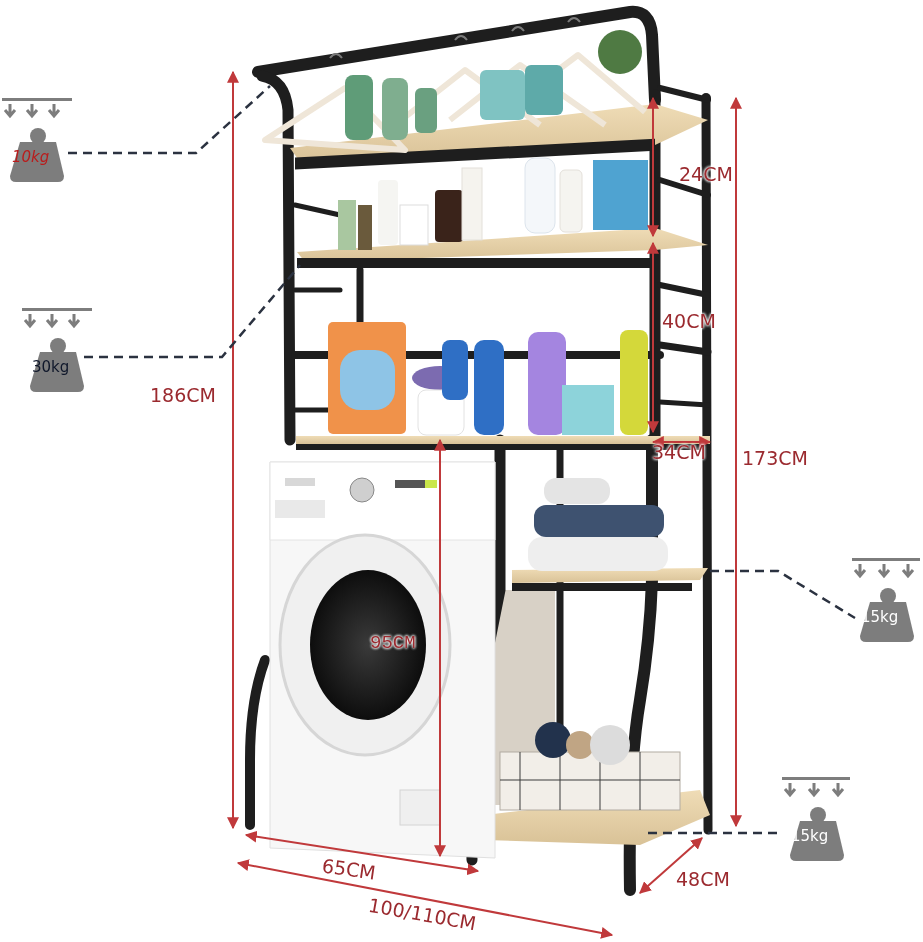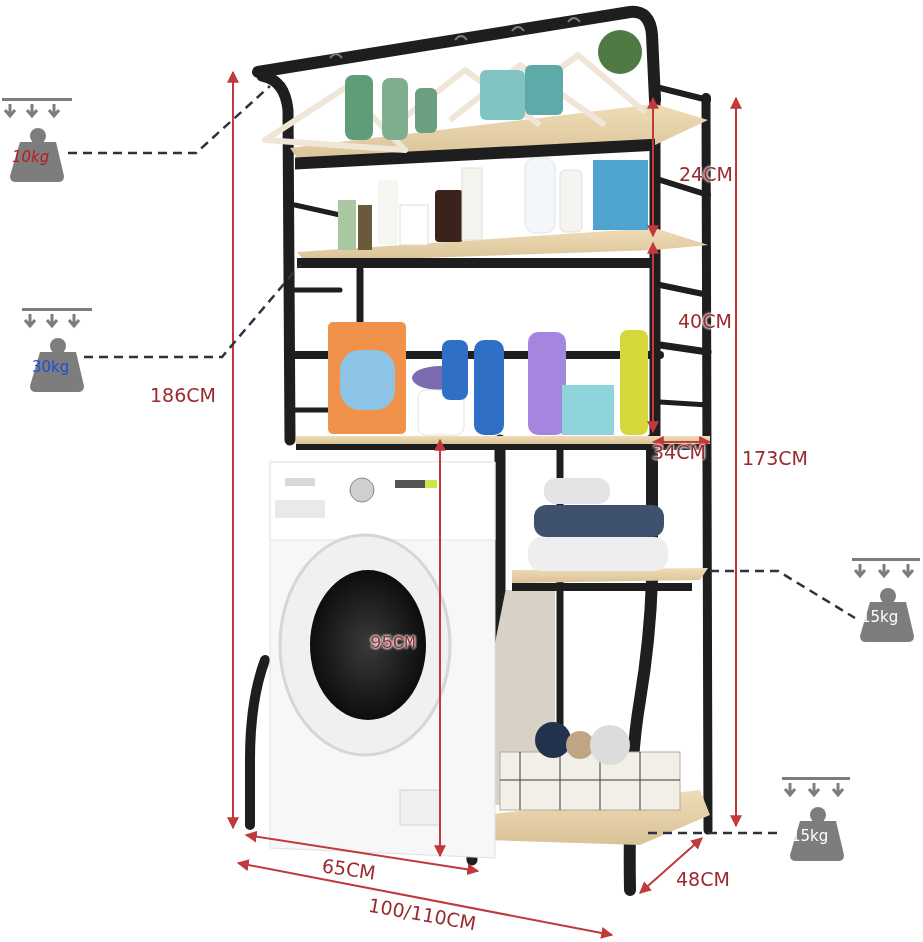--- a/index.html
+++ b/index.html
@@ -189,26 +189,26 @@
       <g transform="translate(782,777)">
         <rect x="0" y="0" width="68" height="3"></rect>
         <path d="M8,6 v10 M3,12 l5,6 l5,-6 M32,6 v10 M27,12 l5,6 l5,-6 M56,6 v10 M51,12 l5,6 l5,-6" stroke="#7d7d7d" stroke-width="3" fill="none"></path>
         <circle cx="36" cy="38" r="8"></circle>
         <path d="M18,44 H54 L62,78 Q62,84 56,84 H14 Q8,84 8,78 Z"></path>
       </g>
     </g>
   </svg>
 
   <div class="dim-label" style="left:12px;top:148px;color:#b91c1c;font-size:15px;font-style:italic;">10kg</div>
-  <div class="dim-label" style="left:32px;top:358px;color:#1d4ed8;font-size:15px;">30kg</div>
+  <div class="dim-label" style="left:32px;top:358px;color:#0f172a;font-size:15px;">30kg</div>
   <div class="dim-label" style="left:861px;top:608px;color:#fff;font-size:15px;">15kg</div>
   <div class="dim-label" style="left:791px;top:827px;color:#fff;font-size:15px;">15kg</div>
 
   <div class="dim-label" style="left:150px;top:384px;">186CM</div>
   <div class="dim-label" style="left:742px;top:447px;">173CM</div>
   <div class="dim-label halo" style="left:658px;top:163px;margin-left:21px;">24CM</div>
-  <div class="dim-label halo" style="left:662px;top:310px;padding-left:16px;">40CM</div>
+  <div class="dim-label halo" style="left:662px;top:310px;">40CM</div>
   <div class="dim-label halo" style="left:652px;top:441px;">34CM</div>
   <div class="dim-label halo" style="left:370px;top:632px;font-family:Liberation Mono, monospace;">95CM</div>
   <div class="dim-label" style="left:322px;top:858px;transform:rotate(8deg);">65CM</div>
   <div class="dim-label" style="left:368px;top:903px;transform:rotate(10deg);">100/110CM</div>
   <div class="dim-label" style="left:676px;top:868px;">48CM</div>
 </div>
 
 </body></html>

